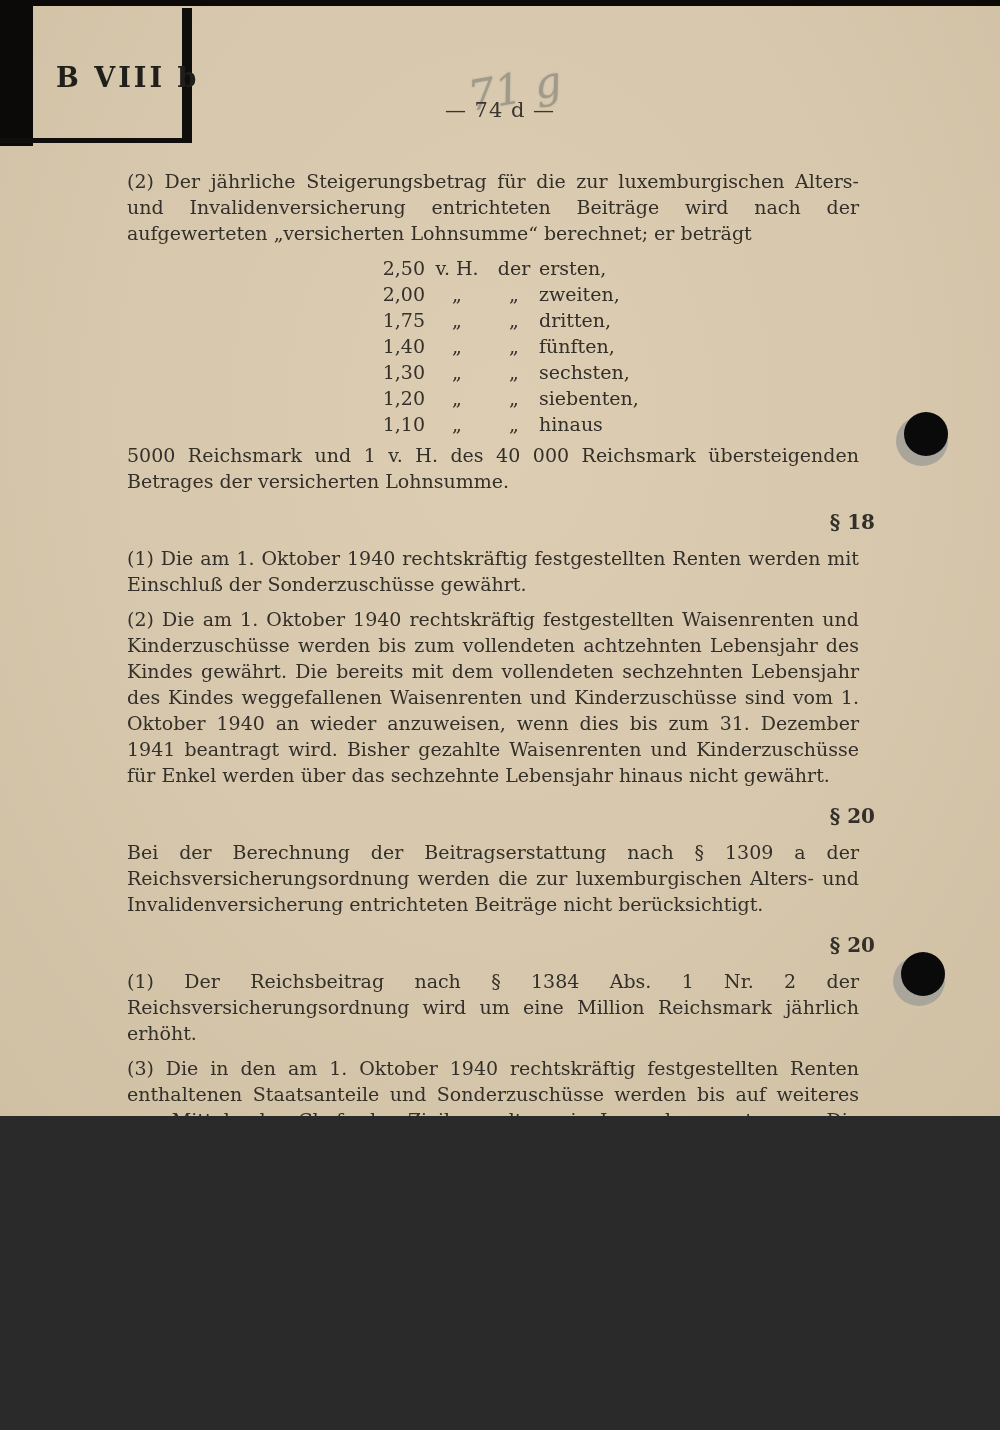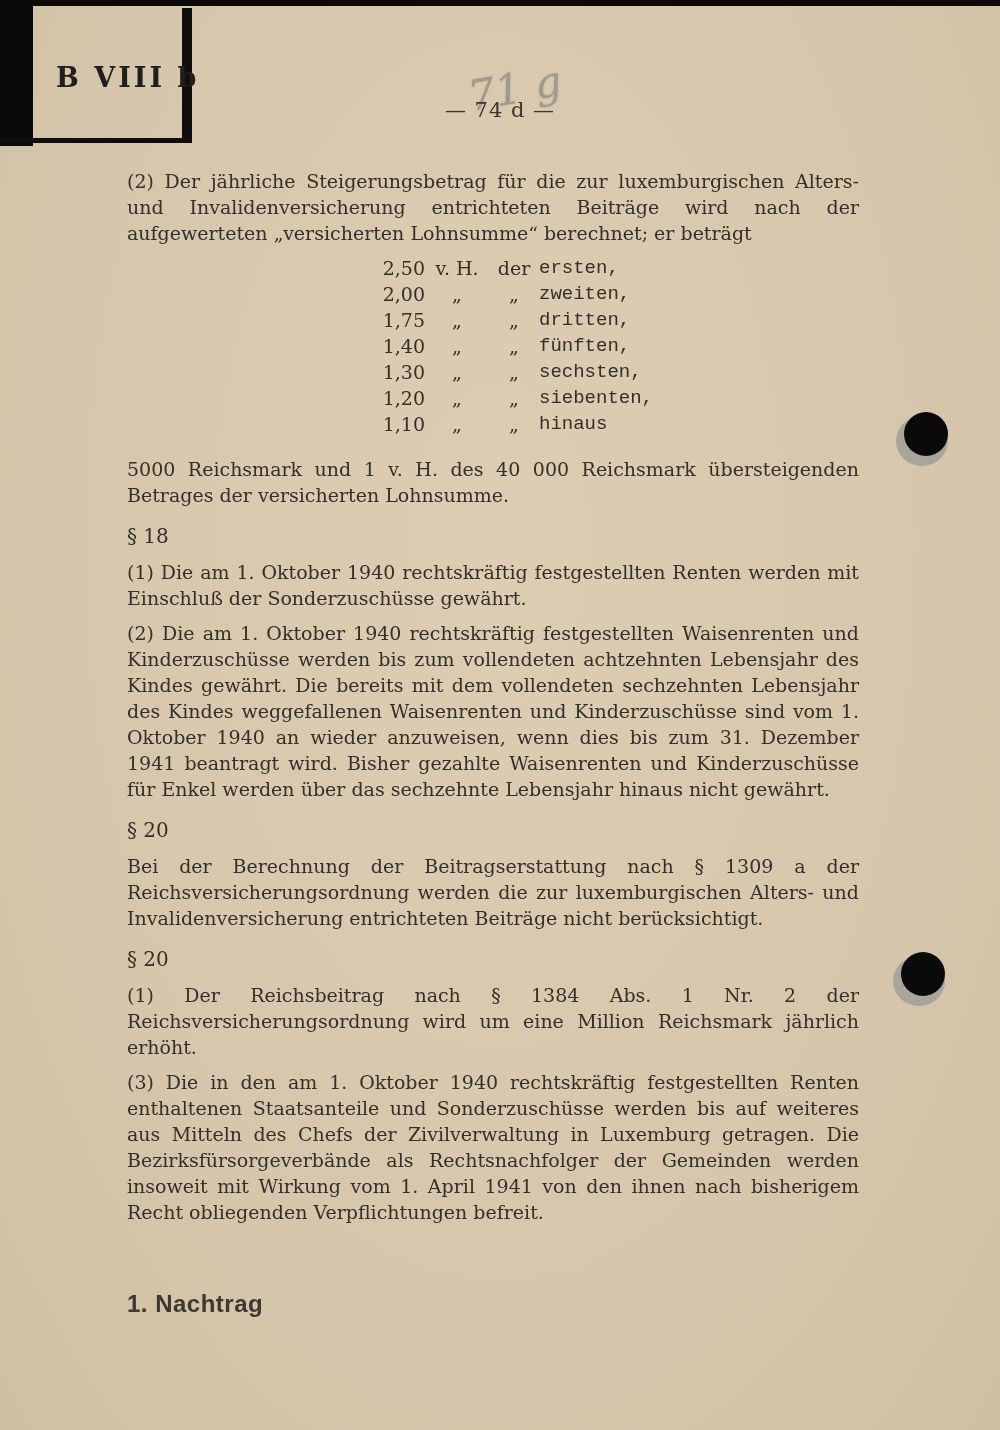--- a/index.html
+++ b/index.html
@@ -1,18 +1,18 @@
 <!DOCTYPE html>
 <html lang="de"><head>
 <meta charset="utf-8">
 <style>
   html,body{margin:0;padding:0;background:#2a2a2a;}
   .page{
     position:relative;
-    width:1000px;height:1430px;
+    width:1000px;height:1116px;
     margin:0 auto;
     background:radial-gradient(ellipse at 50% 38%, #dccdb3 0%, #d7c8ad 55%, #cfc0a4 100%);
     font-family:"DejaVu Serif","Liberation Serif",serif;
     color:#332f29;
     overflow:hidden;
   }
   
   .edge-top{position:absolute;top:0;left:0;width:1000px;height:6px;background:#0b0a08;}
   .edge-left{position:absolute;top:0;left:0;width:33px;height:146px;background:#0b0a08;}
   .corner-vert{position:absolute;left:182px;top:8px;width:10px;height:134px;background:#0f0e0c;}
@@ -37,29 +37,29 @@
   .hole-wrap.h2{left:893px;top:948px;}
   .hole-halo{position:absolute;left:0px;top:8px;width:52px;height:50px;border-radius:50%;background:#a9a59b;}
   .hole-core{position:absolute;left:8px;top:4px;width:44px;height:44px;border-radius:50%;background:#0a0a0a;}
   
   .bodytext{
     position:absolute;left:127px;top:168px;width:748px;
     font-size:19px;line-height:26px;text-align:justify;color:#332f29;
   }
   .bodytext p{margin:0 16px 9px 0;}
   .section-head{
-    text-align:left;font-size:20px;font-weight:normal;
+    text-align:right;font-size:20px;font-weight:bold;
     margin:15px 0 10px 0;
   }
-  table.rates{border-collapse:collapse;margin:2px 0 19px 244px;}
+  table.rates{border-collapse:collapse;margin:2px 0 5px 244px;}
   table.rates td{font-size:19px;line-height:26px;padding:0;}
   td.c0{width:54px;text-align:right;}
   td.c1{width:64px;text-align:center;padding-left:16px;}
   td.c2{width:50px;text-align:center;padding-left:6px;}
-  td.c3{text-align:left;padding-left:12px;font-family:Liberation Mono, monospace;}
+  td.c3{text-align:left;padding-left:12px;}
   .footer-label{
     position:absolute;left:127px;top:1290px;
     font-family:"Liberation Sans","DejaVu Sans",sans-serif;
     font-weight:bold;font-size:24px;color:#3d3931;letter-spacing:0.5px;
   }
 </style>
 </head>
 <body>
 
 <div class="page">

